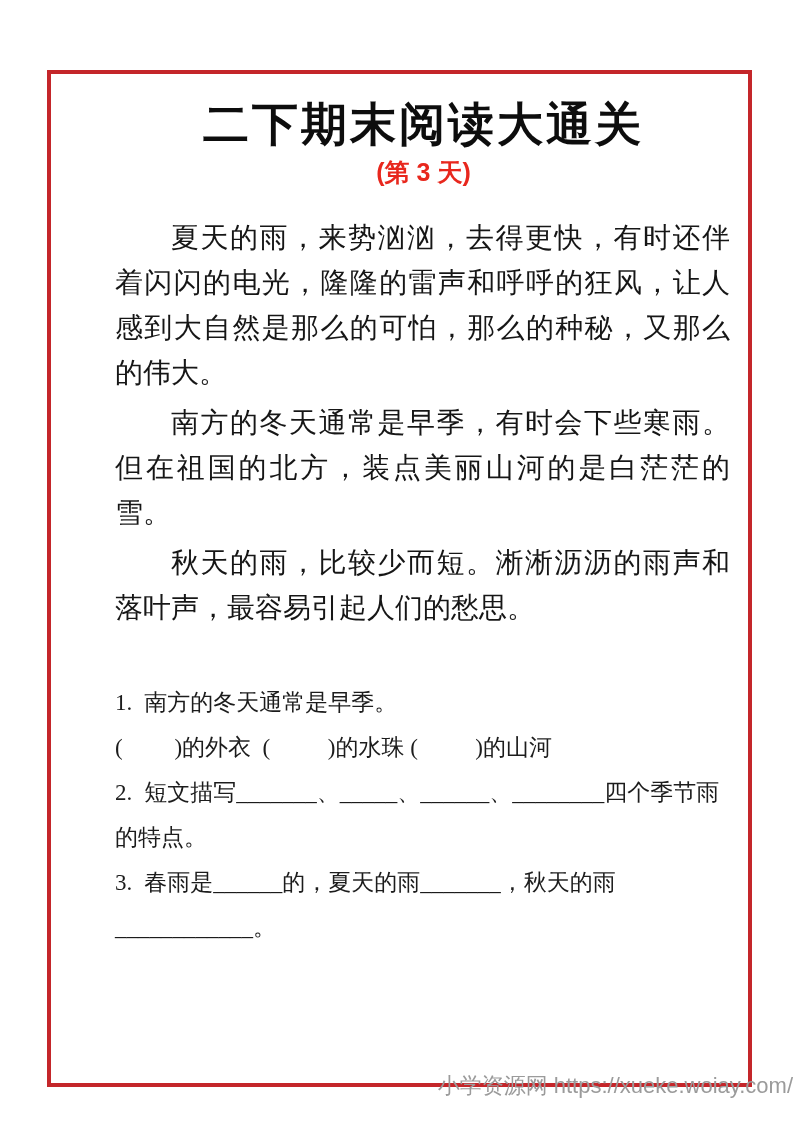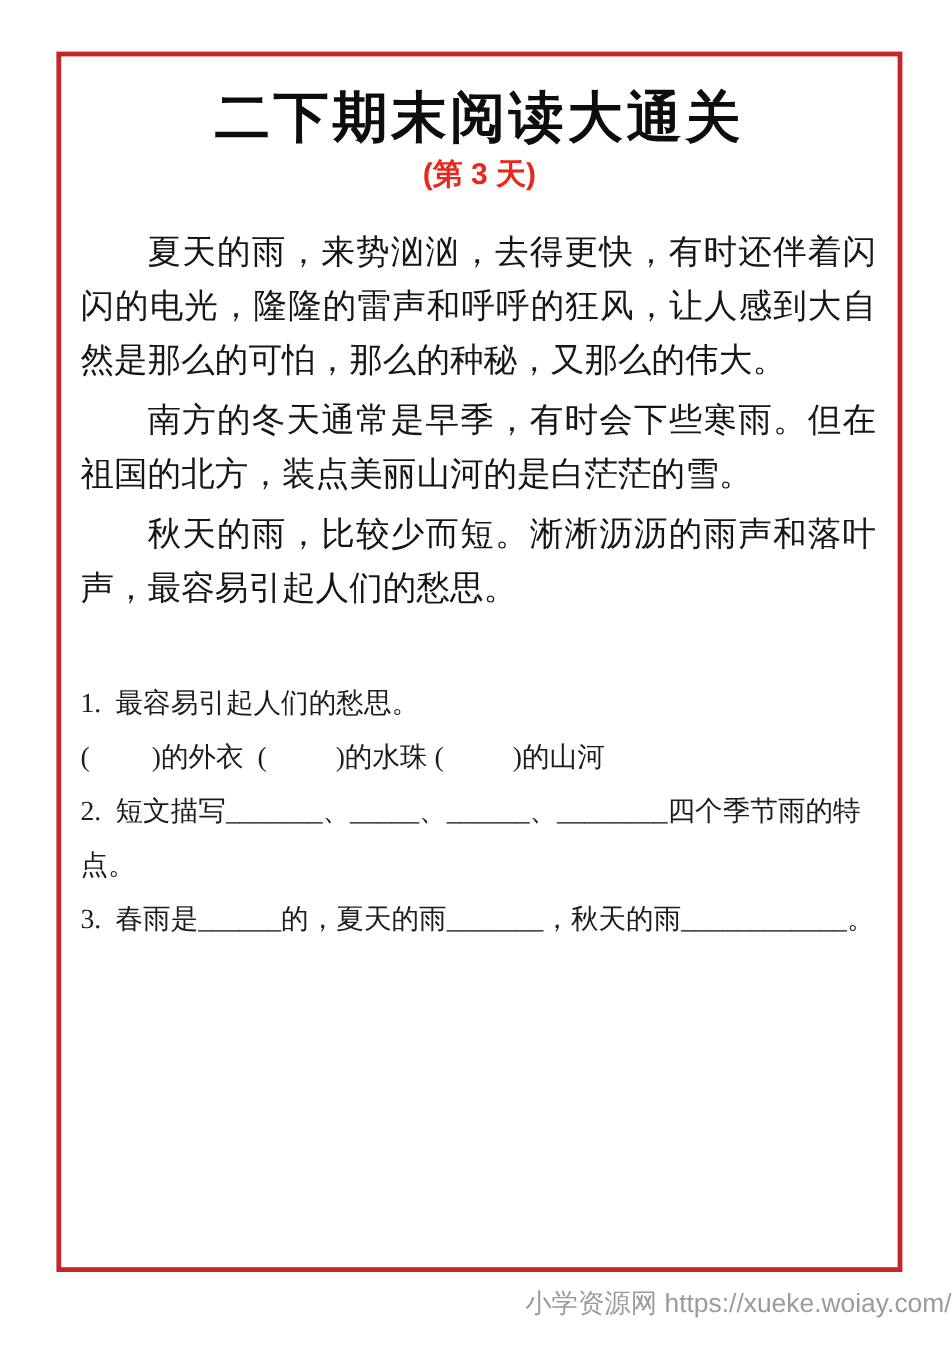--- a/index.html
+++ b/index.html
@@ -6,24 +6,25 @@
   html, body {
     width: 793px; height: 1122px;
     background: #ffffff;
     overflow: hidden;
     font-family: "Liberation Serif", serif;
     color: #141414;
     position: relative;
   }
   .page-frame {
     position: absolute;
-    left: 47px; top: 43px;
+    left: 47px; top: 70px;
     width: 705px; height: 1017px;
     border: 4px solid #c4262a;
     background: #ffffff;
+    padding-left: 48px;
   }
   .frame-content {
     padding: 24px 14px 0 14px;
   }
   .doc-title {
     text-align: center;
     font-family: "Liberation Sans", sans-serif;
     font-weight: 900;
     font-size: 46px;
     line-height: 52px;
@@ -93,21 +94,21 @@
 
     <div class="passage">
       <p>夏天的雨，来势汹汹，去得更快，有时还伴着闪闪的电光，隆隆的雷声和呼呼的狂风，让人感到大自然是那么的可怕，那么的种秘，又那么的伟大。</p>
       <p>南方的冬天通常是早季，有时会下些寒雨。但在祖国的北方，装点美丽山河的是白茫茫的雪。</p>
       <p>秋天的雨，比较少而短。淅淅沥沥的雨声和落叶声，最容易引起人们的愁思。</p>
     </div>
 
     <div class="questions">
 
       <div class="question-row">
-        <span class="q-num">1.</span><span class="q-text">最容易引起人们的愁思。</span>
+        <span class="q-num">1.</span><span class="q-text">南方的冬天通常是早季。</span>
       </div>
 
       <span class="blanks-line">(         )的外衣  (          )的水珠 (          )的山河</span>
 
       <div class="question-row">
         <span class="q-num">2.</span><span class="q-text">短文描写_______、_____、______、________四个季节雨的特点。</span>
       </div>
 
       <div class="question-row">
         <span class="q-num">3.</span><span class="q-text">春雨是______的，夏天的雨_______，秋天的雨____________。</span>

